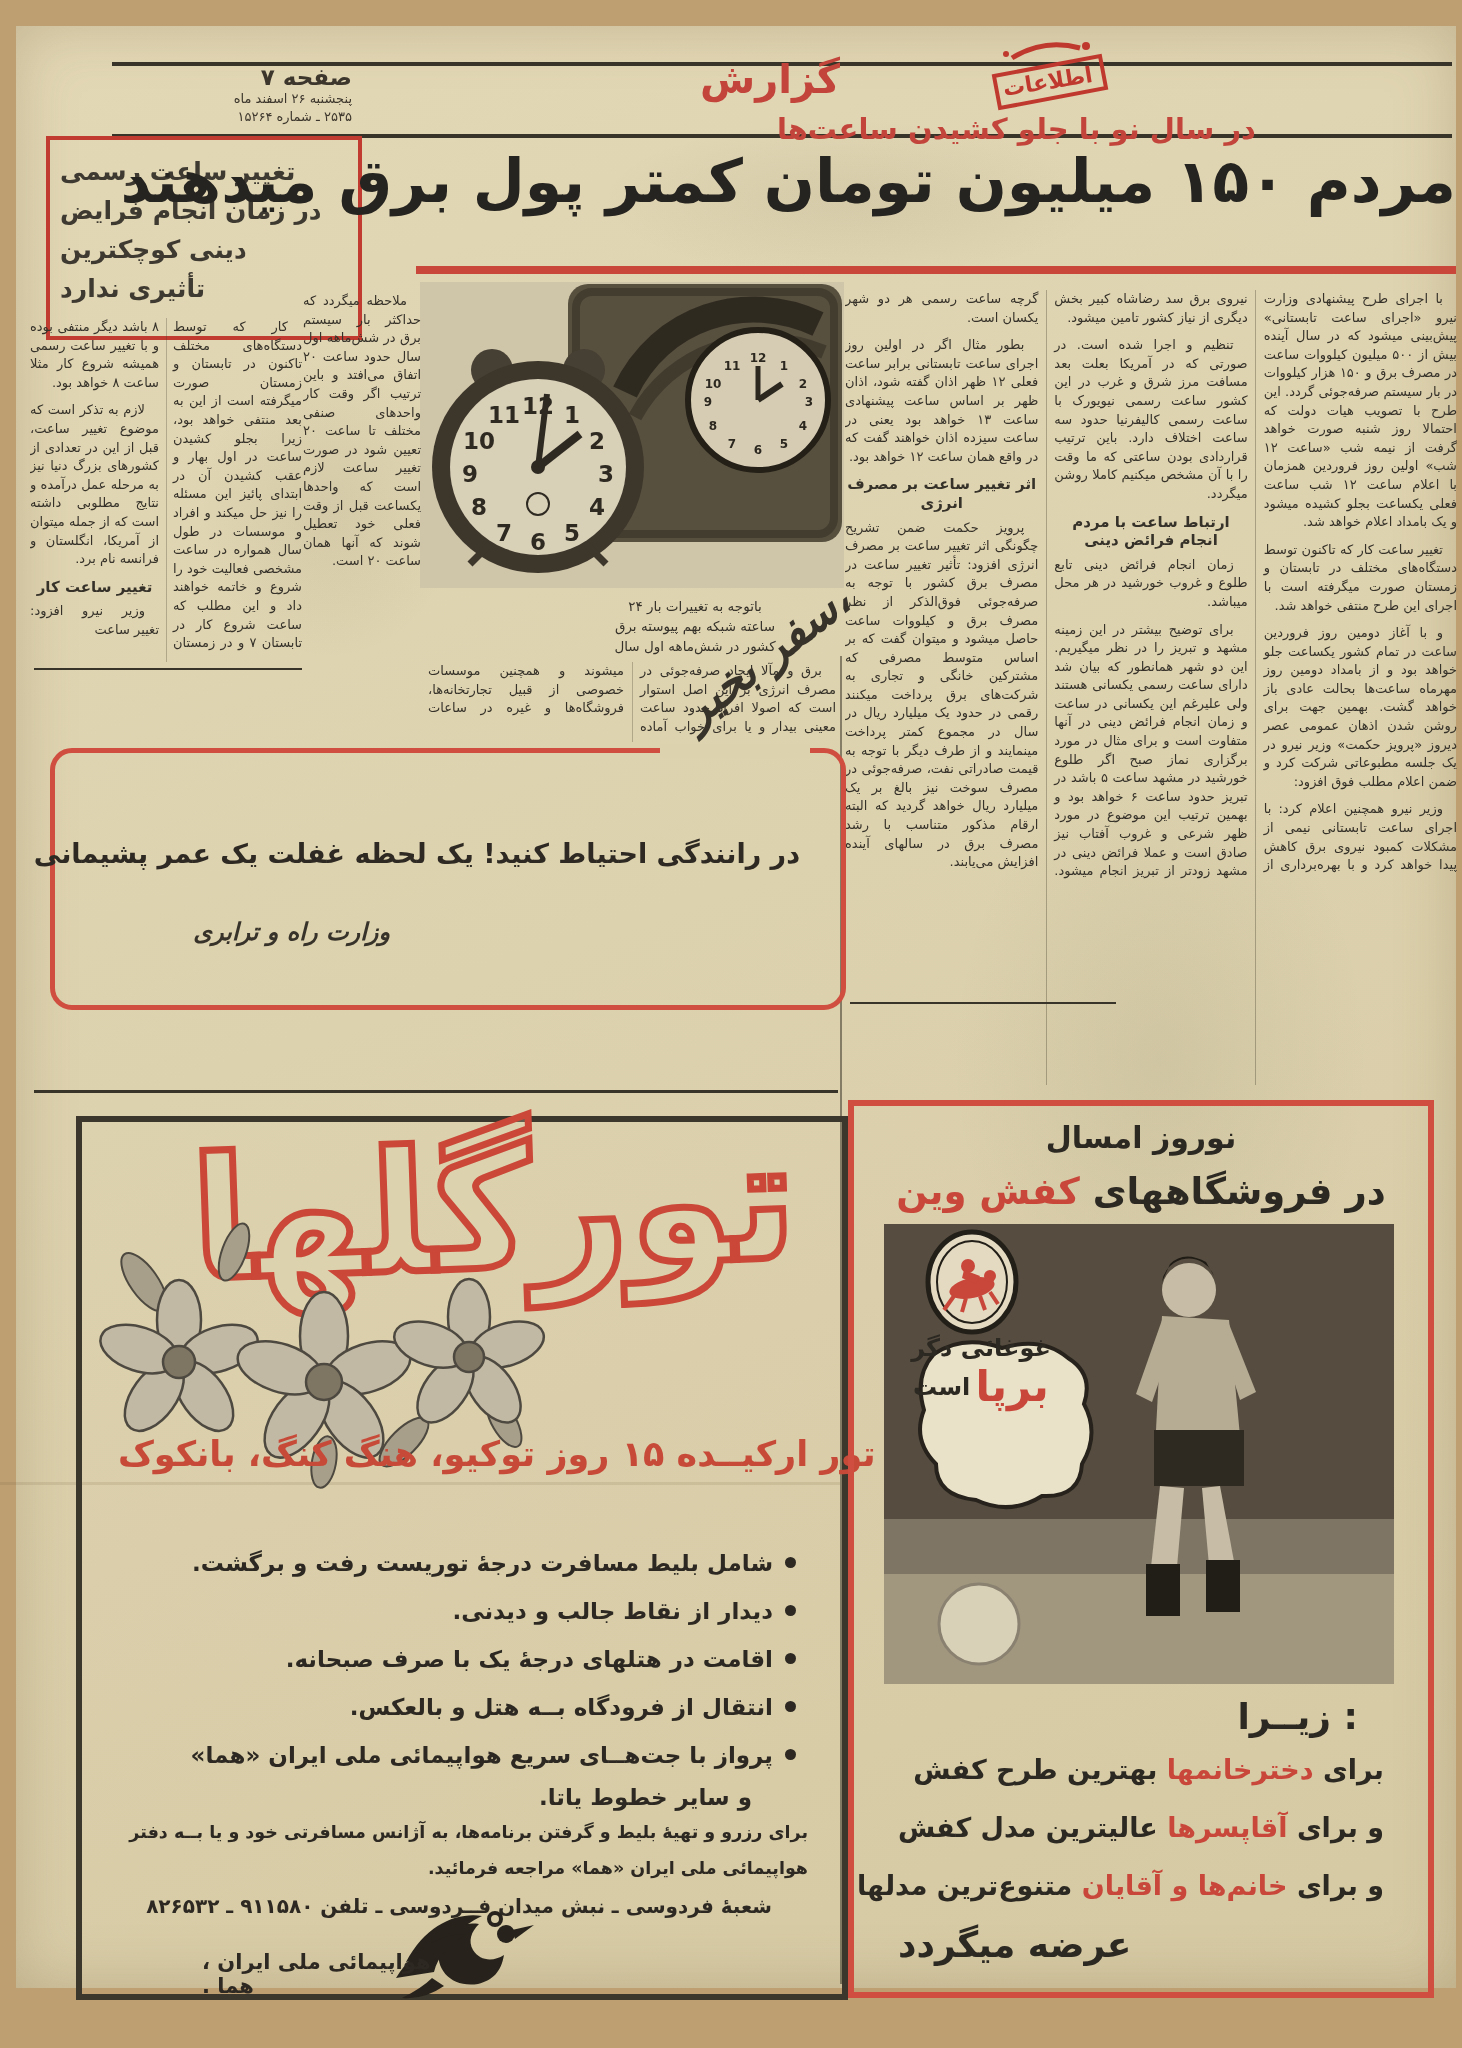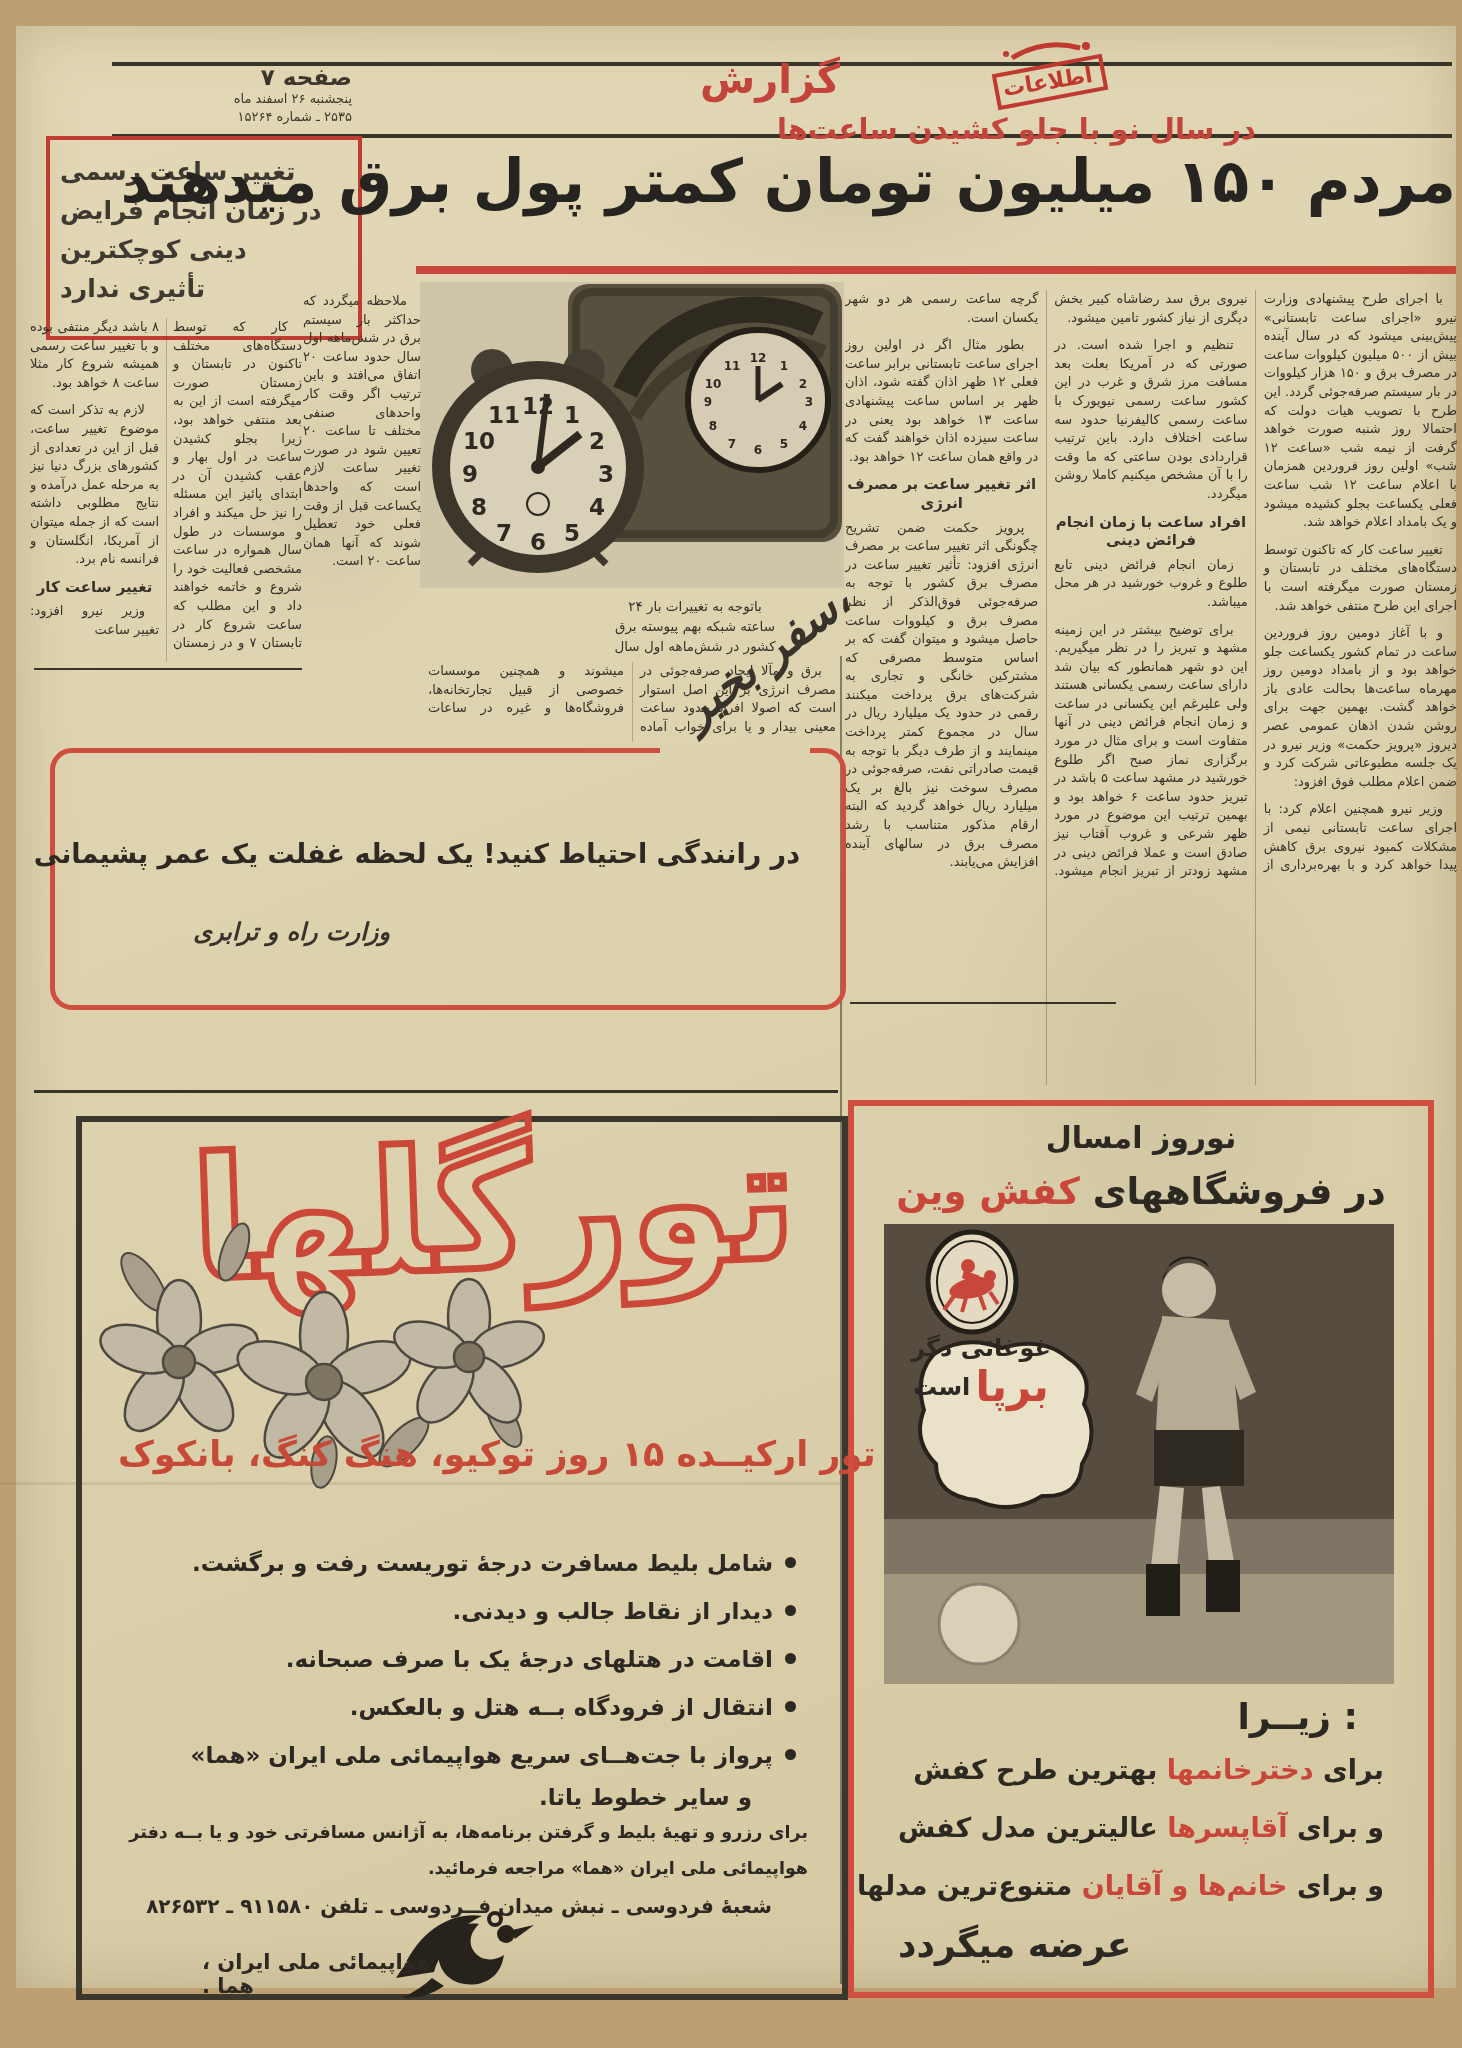--- a/index.html
+++ b/index.html
@@ -192,21 +192,21 @@
     <div>ساعته شبکه بهم پیوسته برق</div>
     <div>کشور در شش‌ماهه اول سال</div>
   </div>
 
   <div class="abs rtl body-block" id="col-right">
     <p>با اجرای طرح پیشنهادی وزارت نیرو «اجرای ساعت تابستانی» پیش‌بینی میشود که در سال آینده بیش از ۵۰۰ میلیون کیلووات ساعت در مصرف برق و ۱۵۰ هزار کیلووات در بار سیستم صرفه‌جوئی گردد. این طرح با تصویب هیات دولت که احتمالا روز شنبه صورت خواهد گرفت از نیمه شب «ساعت ۱۲ شب» اولین روز فروردین همزمان با اعلام ساعت ۱۲ شب ساعت فعلی یکساعت بجلو کشیده میشود و یک بامداد اعلام خواهد شد.</p>
     <p>تغییر ساعت کار که تاکنون توسط دستگاه‌های مختلف در تابستان و زمستان صورت میگرفته است با اجرای این طرح منتفی خواهد شد.</p>
     <p>و با آغاز دومین روز فروردین ساعت در تمام کشور یکساعت جلو خواهد بود و از بامداد دومین روز مهرماه ساعت‌ها بحالت عادی باز خواهد گشت. بهمین جهت برای روشن شدن اذهان عمومی عصر دیروز «پرویز حکمت» وزیر نیرو در یک جلسه مطبوعاتی شرکت کرد و ضمن اعلام مطلب فوق افزود:</p>
     <p>وزیر نیرو همچنین اعلام کرد: با اجرای ساعت تابستانی نیمی از مشکلات کمبود نیروی برق کاهش پیدا خواهد کرد و با بهره‌برداری از نیروی برق سد رضاشاه کبیر بخش دیگری از نیاز کشور تامین میشود.</p>
     <p>تنظیم و اجرا شده است. در صورتی که در آمریکا بعلت بعد مسافت مرز شرق و غرب در این کشور ساعت رسمی نیویورک با ساعت رسمی کالیفرنیا حدود سه ساعت اختلاف دارد. باین ترتیب قراردادی بودن ساعتی که ما وقت را با آن مشخص میکنیم کاملا روشن میگردد.</p>
-    <p class="sub">افراد ساعت با زمان انجام فرائض دینی</p>
+    <p class="sub">ارتباط ساعت با مردم انجام فرائض دینی</p>
     <p>زمان انجام فرائض دینی تابع طلوع و غروب خورشید در هر محل میباشد.</p>
     <p>برای توضیح بیشتر در این زمینه مشهد و تبریز را در نظر میگیریم. این دو شهر همانطور که بیان شد دارای ساعت رسمی یکسانی هستند ولی علیرغم این یکسانی در ساعت و زمان انجام فرائض دینی در آنها متفاوت است و برای مثال در مورد برگزاری نماز صبح اگر طلوع خورشید در مشهد ساعت ۵ باشد در تبریز حدود ساعت ۶ خواهد بود و بهمین ترتیب این موضوع در مورد ظهر شرعی و غروب آفتاب نیز صادق است و عملا فرائض دینی در مشهد زودتر از تبریز انجام میشود. گرچه ساعت رسمی هر دو شهر یکسان است.</p>
     <p>بطور مثال اگر در اولین روز اجرای ساعت تابستانی برابر ساعت فعلی ۱۲ ظهر اذان گفته شود، اذان ظهر بر اساس ساعت پیشنهادی ساعت ۱۳ خواهد بود یعنی در ساعت سیزده اذان خواهند گفت که در واقع همان ساعت ۱۲ خواهد بود.</p>
     <p class="sub">اثر تغییر ساعت بر مصرف انرژی</p>
     <p>پرویز حکمت ضمن تشریح چگونگی اثر تغییر ساعت بر مصرف انرژی افزود: تأثیر تغییر ساعت در مصرف برق کشور با توجه به صرفه‌جوئی فوق‌الذکر از نظر مصرف برق و کیلووات ساعت حاصل میشود و میتوان گفت که بر اساس متوسط مصرفی که مشترکین خانگی و تجاری به شرکت‌های برق پرداخت میکنند رقمی در حدود یک میلیارد ریال در سال در مجموع کمتر پرداخت مینمایند و از طرف دیگر با توجه به قیمت صادراتی نفت، صرفه‌جوئی در مصرف سوخت نیز بالغ بر یک میلیارد ریال خواهد گردید که البته ارقام مذکور متناسب با رشد مصرف برق در سالهای آینده افزایش می‌یابند.</p>
   </div>
 
   <div class="abs rtl body-block" id="col-mid-narrow">
     <p>ملاحظه میگردد که حداکثر بار سیستم برق در شش‌ماهه اول سال حدود ساعت ۲۰ اتفاق می‌افتد و باین ترتیب اگر وقت کار واحدهای صنفی مختلف تا ساعت ۲۰ تعیین شود در صورت تغییر ساعت لازم است که واحدها یکساعت قبل از وقت فعلی خود تعطیل شوند که آنها همان ساعت ۲۰ است.</p>
   </div>

